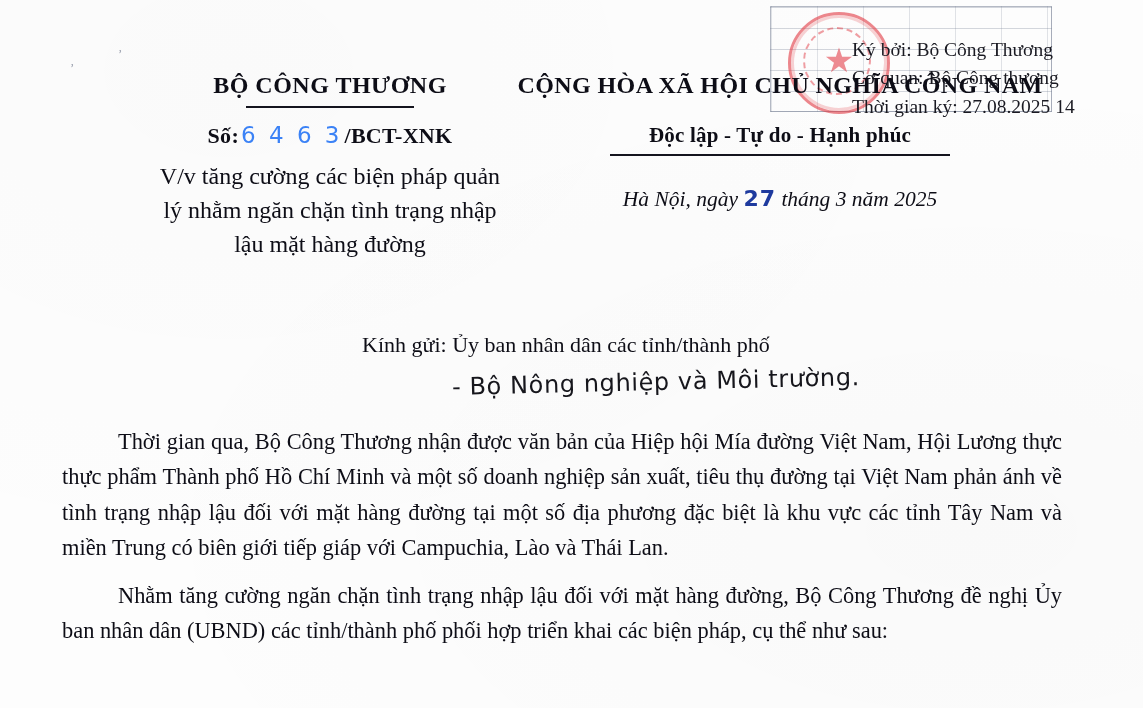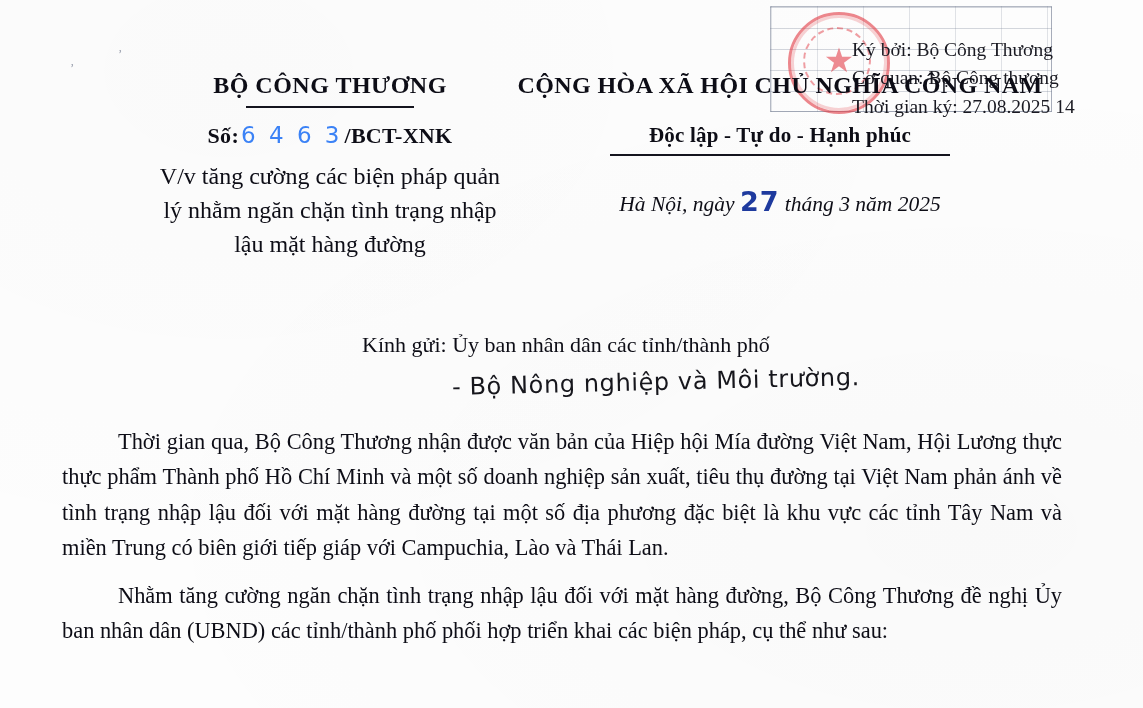--- a/index.html
+++ b/index.html
@@ -105,21 +105,21 @@
   .date-line {
     margin-top: 30px;
     font-size: 21.5px;
     font-style: italic;
     white-space: nowrap;
   }
   .date-line .hand-date {
     font-family: "DejaVu Sans", sans-serif;
     font-style: normal;
     color: #1e3a9e;
-    font-size: 27px;
+    font-size: 22px;
     font-weight: bold;
     letter-spacing: 1px;
     text-align: right;
   }
 
   
   .sig-area {
     position: absolute;
     top: 6px;
     left: 770px;

